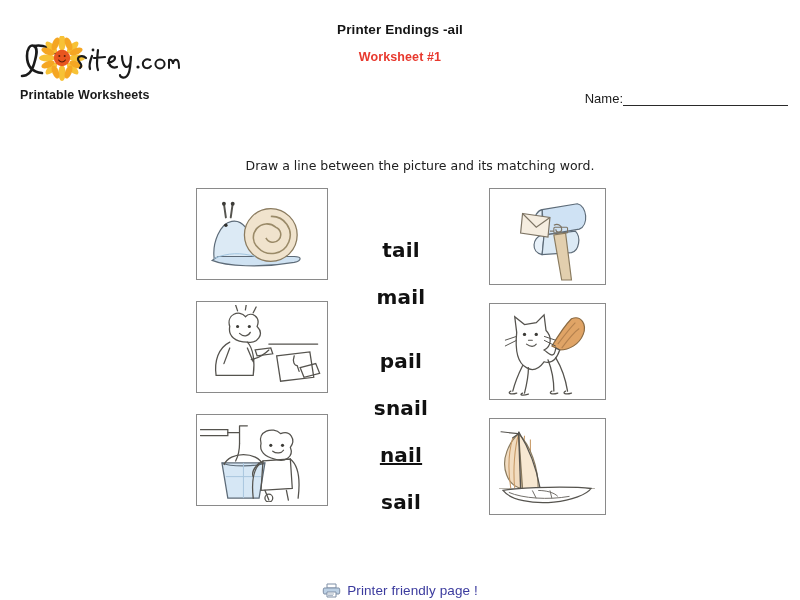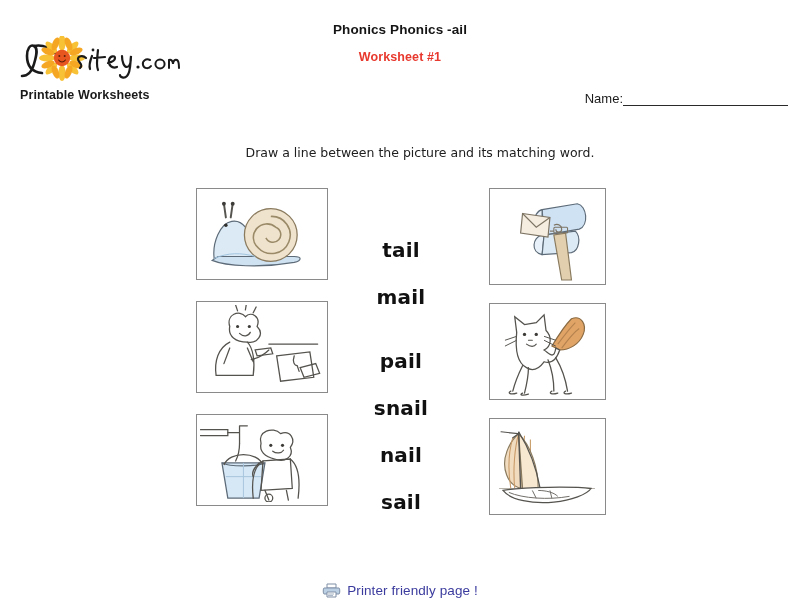--- a/index.html
+++ b/index.html
@@ -78,21 +78,21 @@
   .name-rule {
     width: 165px;
     height: 15px;
     border-bottom: 1.3px solid #2a2a2a;
   }
 
   
   .instruction {
     position: absolute;
     left: 0;
-    top: 145px;
+    top: 158px;
     width: 800px;
     padding-left: 40px;
     box-sizing: border-box;
     text-align: center;
     font-family: "DejaVu Sans", sans-serif;
     font-size: 12.5px;
     color: #202020;
   }
 
   
@@ -197,21 +197,21 @@
 
       <circle cx="124" cy="31" r="1.6" fill="#1a1a1a"></circle>
       <path d="M136 24 C132 22 128 25 129 29 C130 33 135 33 137 30" fill="none" stroke="#1a1a1a" stroke-width="2" stroke-linecap="round"></path>
       <ellipse cx="146" cy="28" rx="4.6" ry="4.4" fill="none" stroke="#1a1a1a" stroke-width="2"></ellipse>
       <path d="M155 32 C155 28 155 25 155 24 C157 23 159 25 159 28 C159 25 161 23 163 24 C165 25 165 28 165 32" fill="none" stroke="#1a1a1a" stroke-width="2" stroke-linecap="round"></path>
     </svg>
   </div>
   <div class="logo-tagline">Printable Worksheets</div>
 </div>
 
-<div class="title-main">Phonics Phonics -ail</div>
+<div class="title-main">Printer Endings -ail</div>
 <div class="title-sub">Worksheet #1</div>
 
 <div class="name-row">
   <span class="name-label">Name:</span>
   <span class="name-rule"></span>
 </div>
 
 <div class="instruction">Draw a line between the picture and its matching word.</div>
 
 <div class="match-area">
@@ -276,21 +276,21 @@
         </g>
       </svg>
     </div>
   </div>
 
   <div class="col col-words">
     <div class="word" style="margin-top:50px;">tail</div>
     <div class="word" style="margin-top:23px;">mail</div>
     <div class="word" style="margin-top:40px;">pail</div>
     <div class="word" style="margin-top:23px;">snail</div>
-    <div class="word" style="margin-top:23px;">nail</div>
+    <div class="word" style="margin-top:23px;text-decoration:underline;">nail</div>
     <div class="word" style="margin-top:23px;">sail</div>
   </div>
 
   <div class="col col-right">
 
     <div class="pic-frame">
       <svg viewBox="0 0 111 91">
         <path d="M50 18 L86 12 C96 14 98 34 88 38 L52 44 Z" fill="#cfe2f4" stroke="#5d6b78" stroke-width="1.2"></path>
         <path d="M50 18 C40 20 38 42 50 44 Z" fill="#e8f1f9" stroke="#5d6b78" stroke-width="1.2"></path>
         <path d="M50 44 C40 46 38 62 50 64 L52 44 Z" fill="#e8f1f9" stroke="#5d6b78" stroke-width="1.2"></path>

